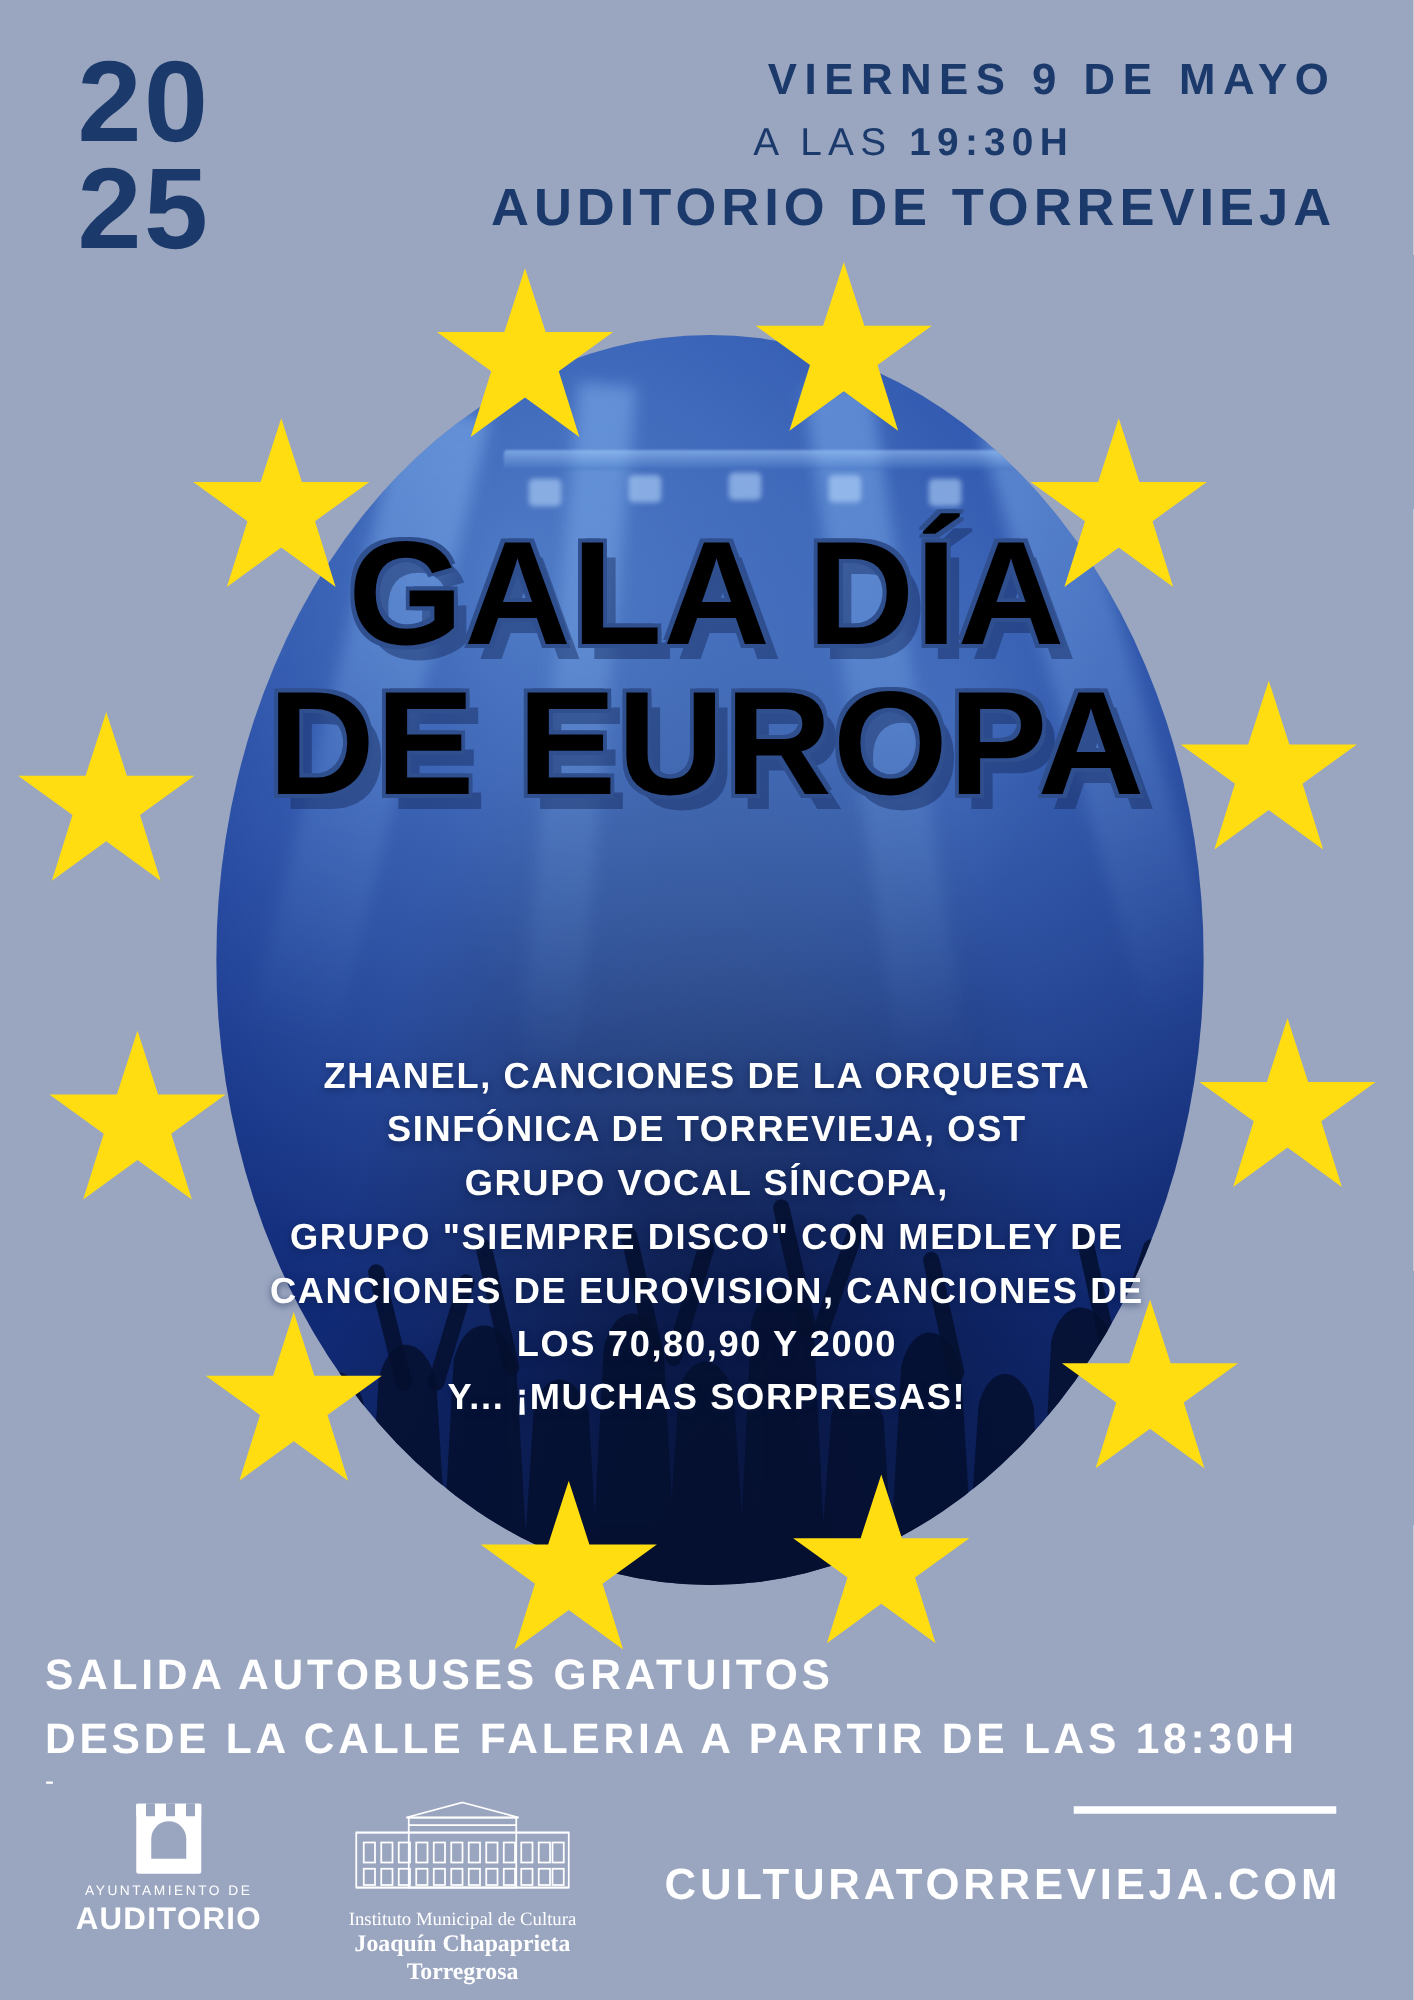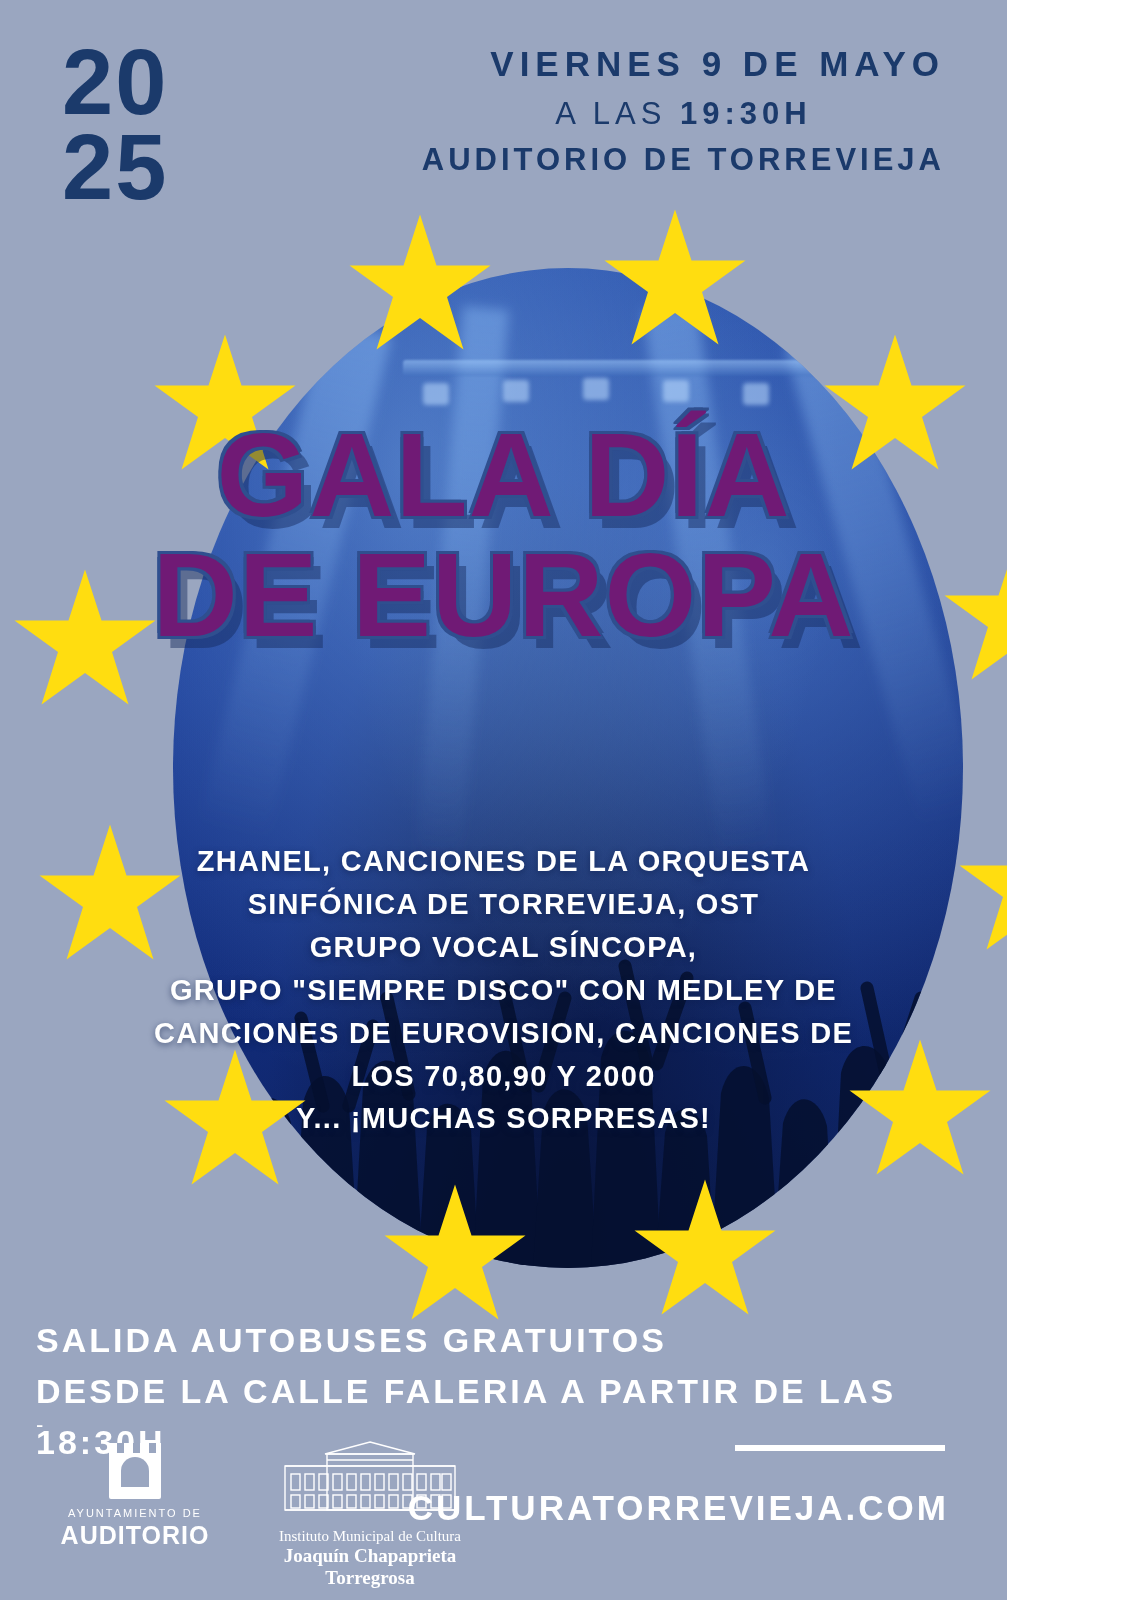--- a/index.html
+++ b/index.html
@@ -6,21 +6,21 @@
   html, body {
     margin: 0;
     padding: 0;
     background: #fff;
   }
   body {
     font-family: "Liberation Sans", sans-serif;
   }
   .poster {
     position: relative;
-    width: 1007px;
+    width: 1131px;
     height: 1600px;
     background: #9aa6c0;
     overflow: hidden;
   }
 
   
   .year {
     position: absolute;
     left: 62px;
     top: 40px;
@@ -49,21 +49,21 @@
   }
   .header-right .line2 {
     font-size: 31px;
     letter-spacing: 5px;
     margin-bottom: 10px;
     font-weight: 400;
     text-align: center;
   }
   .header-right .line2 b { font-weight: 700; }
   .header-right .line3 {
-    font-size: 31px;
+    font-size: 42px;
     font-weight: 700;
     letter-spacing: 4px;
   }
 
   
   .circle-wrap {
     position: absolute;
     left: 108px;
     top: 255px;
     width: 920px;
@@ -137,21 +137,21 @@
   }
   .star svg { width: 100%; height: 100%; display: block; }
 
   
   .title {
     position: absolute;
     left: 0;
     right: 0;
     top: 415px;
     text-align: center;
-    color: #701a75;
+    color: #000000;
     font-family: "Liberation Sans", sans-serif;
     font-weight: 700;
     font-size: 118px;
     line-height: 1.02;
     letter-spacing: 1px;
     text-shadow:
       -3px -3px 0 #2f4f8f,
       3px -3px 0 #2f4f8f,
       -3px 3px 0 #2f4f8f,
       3px 3px 0 #2f4f8f,

